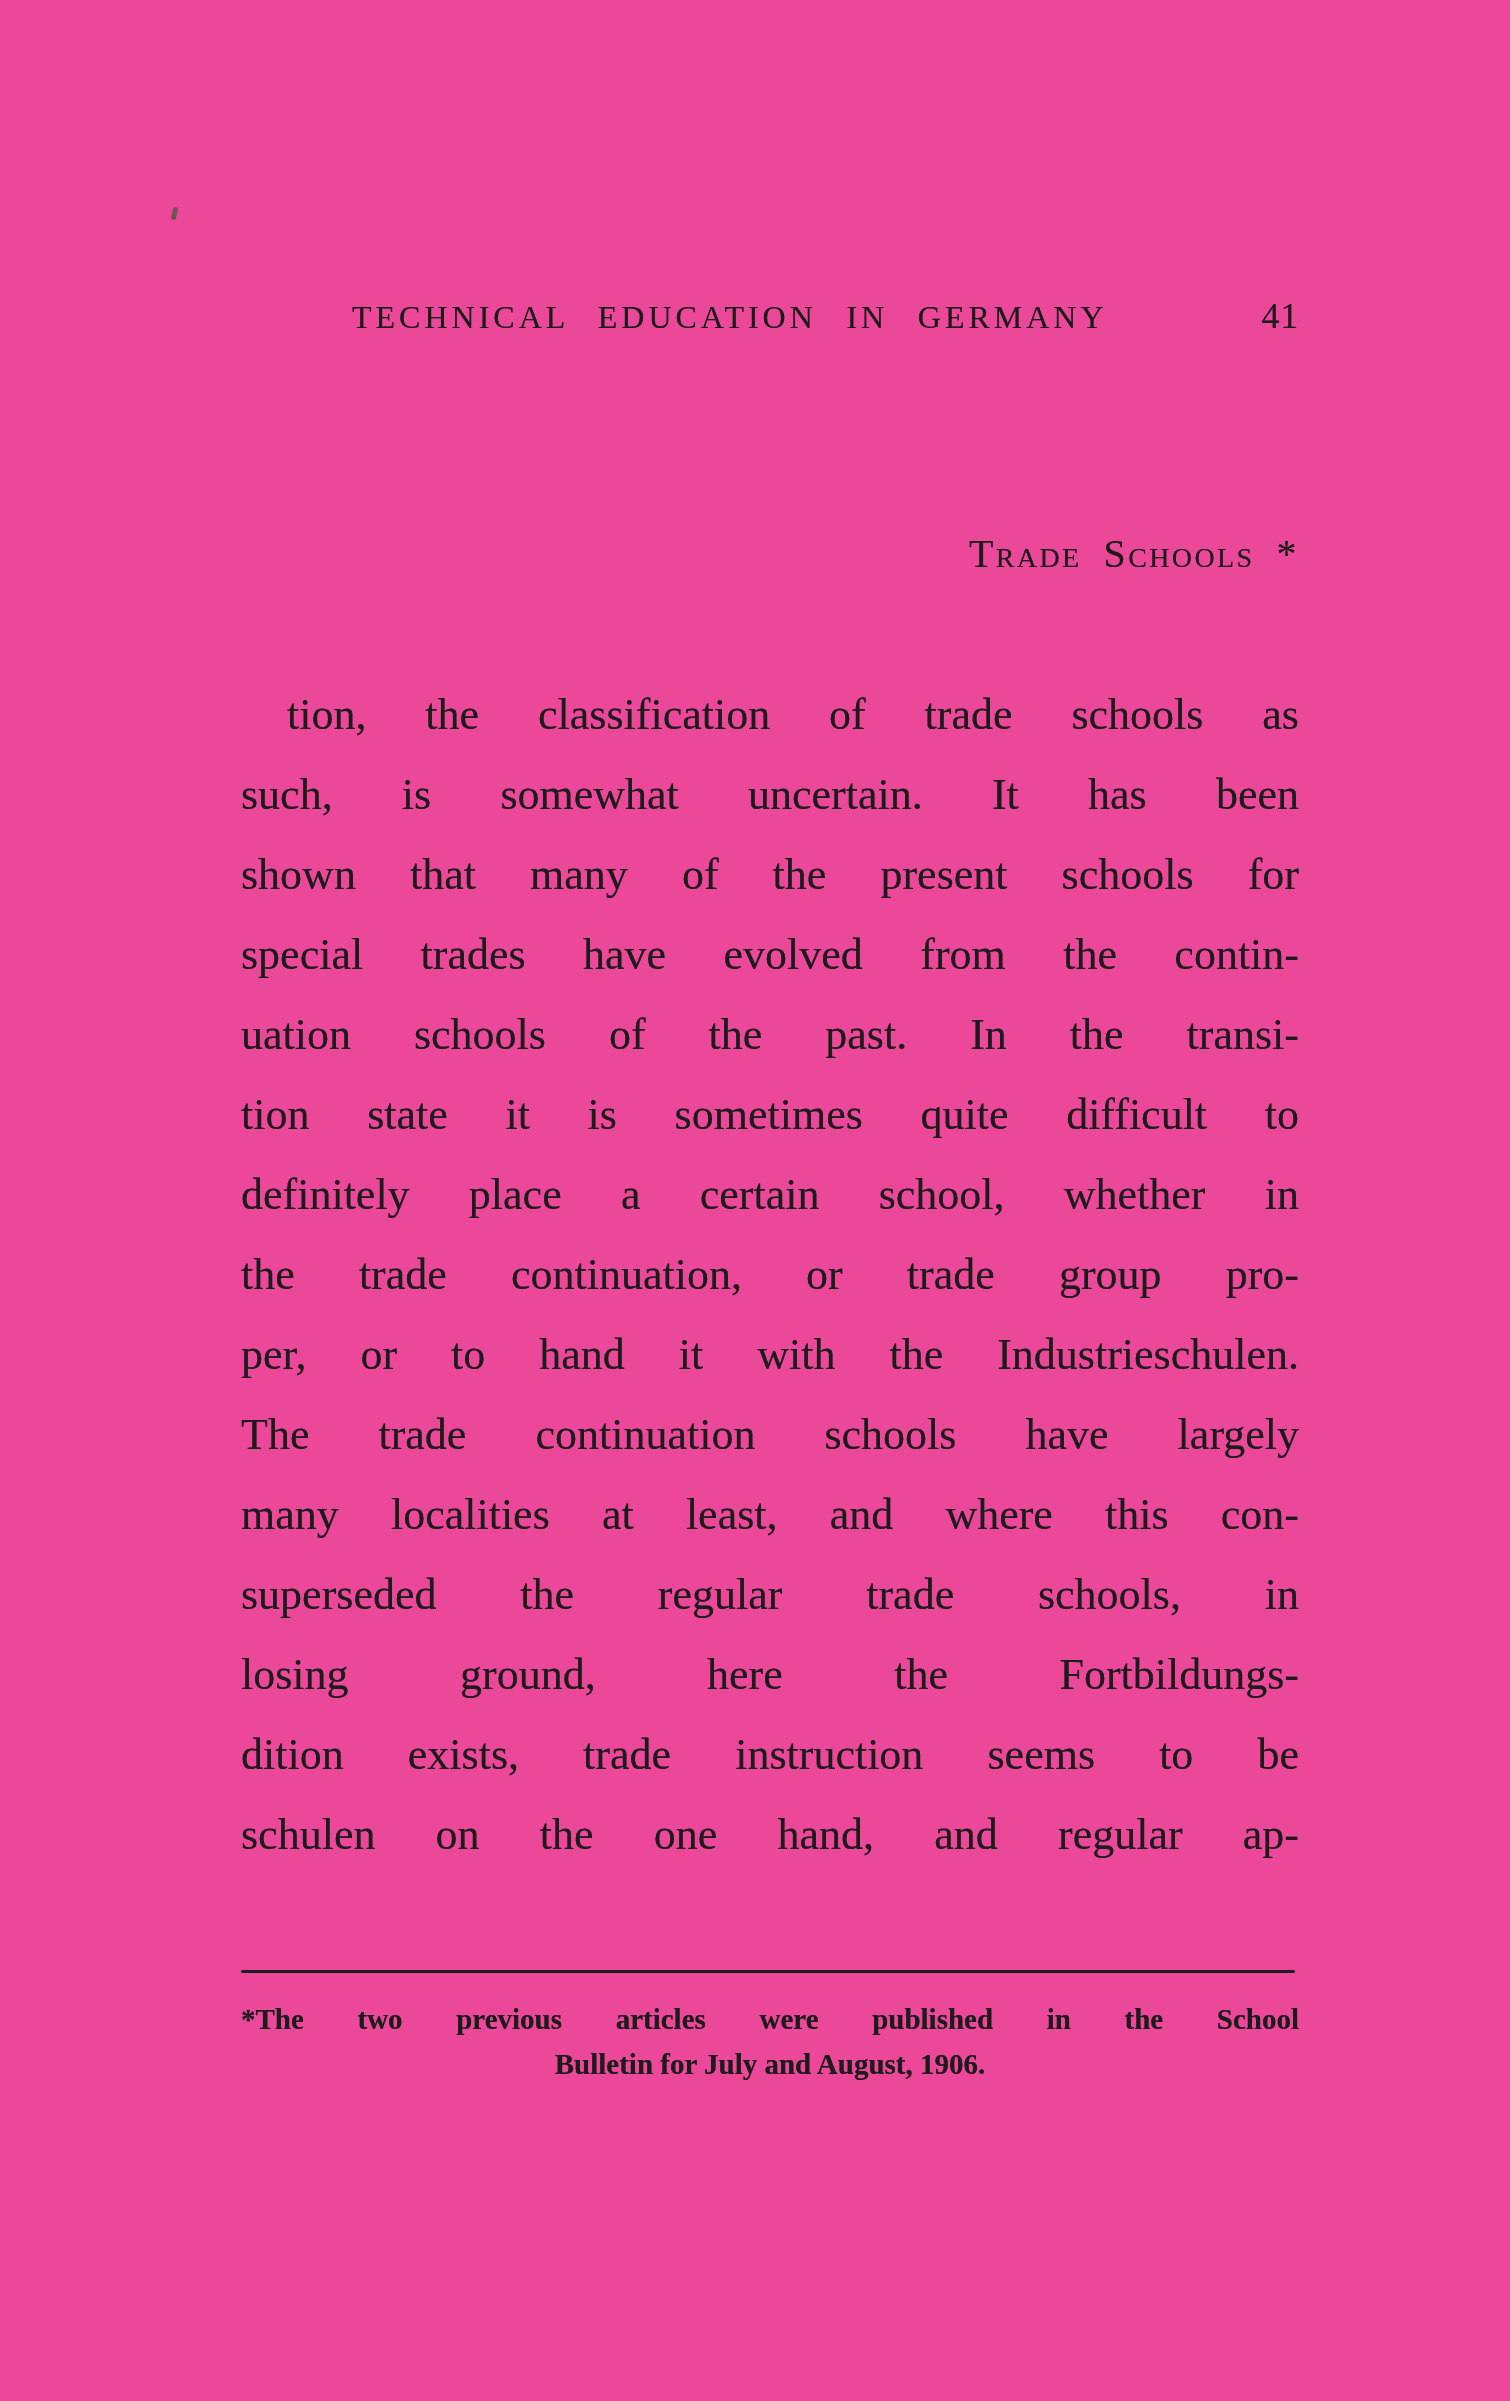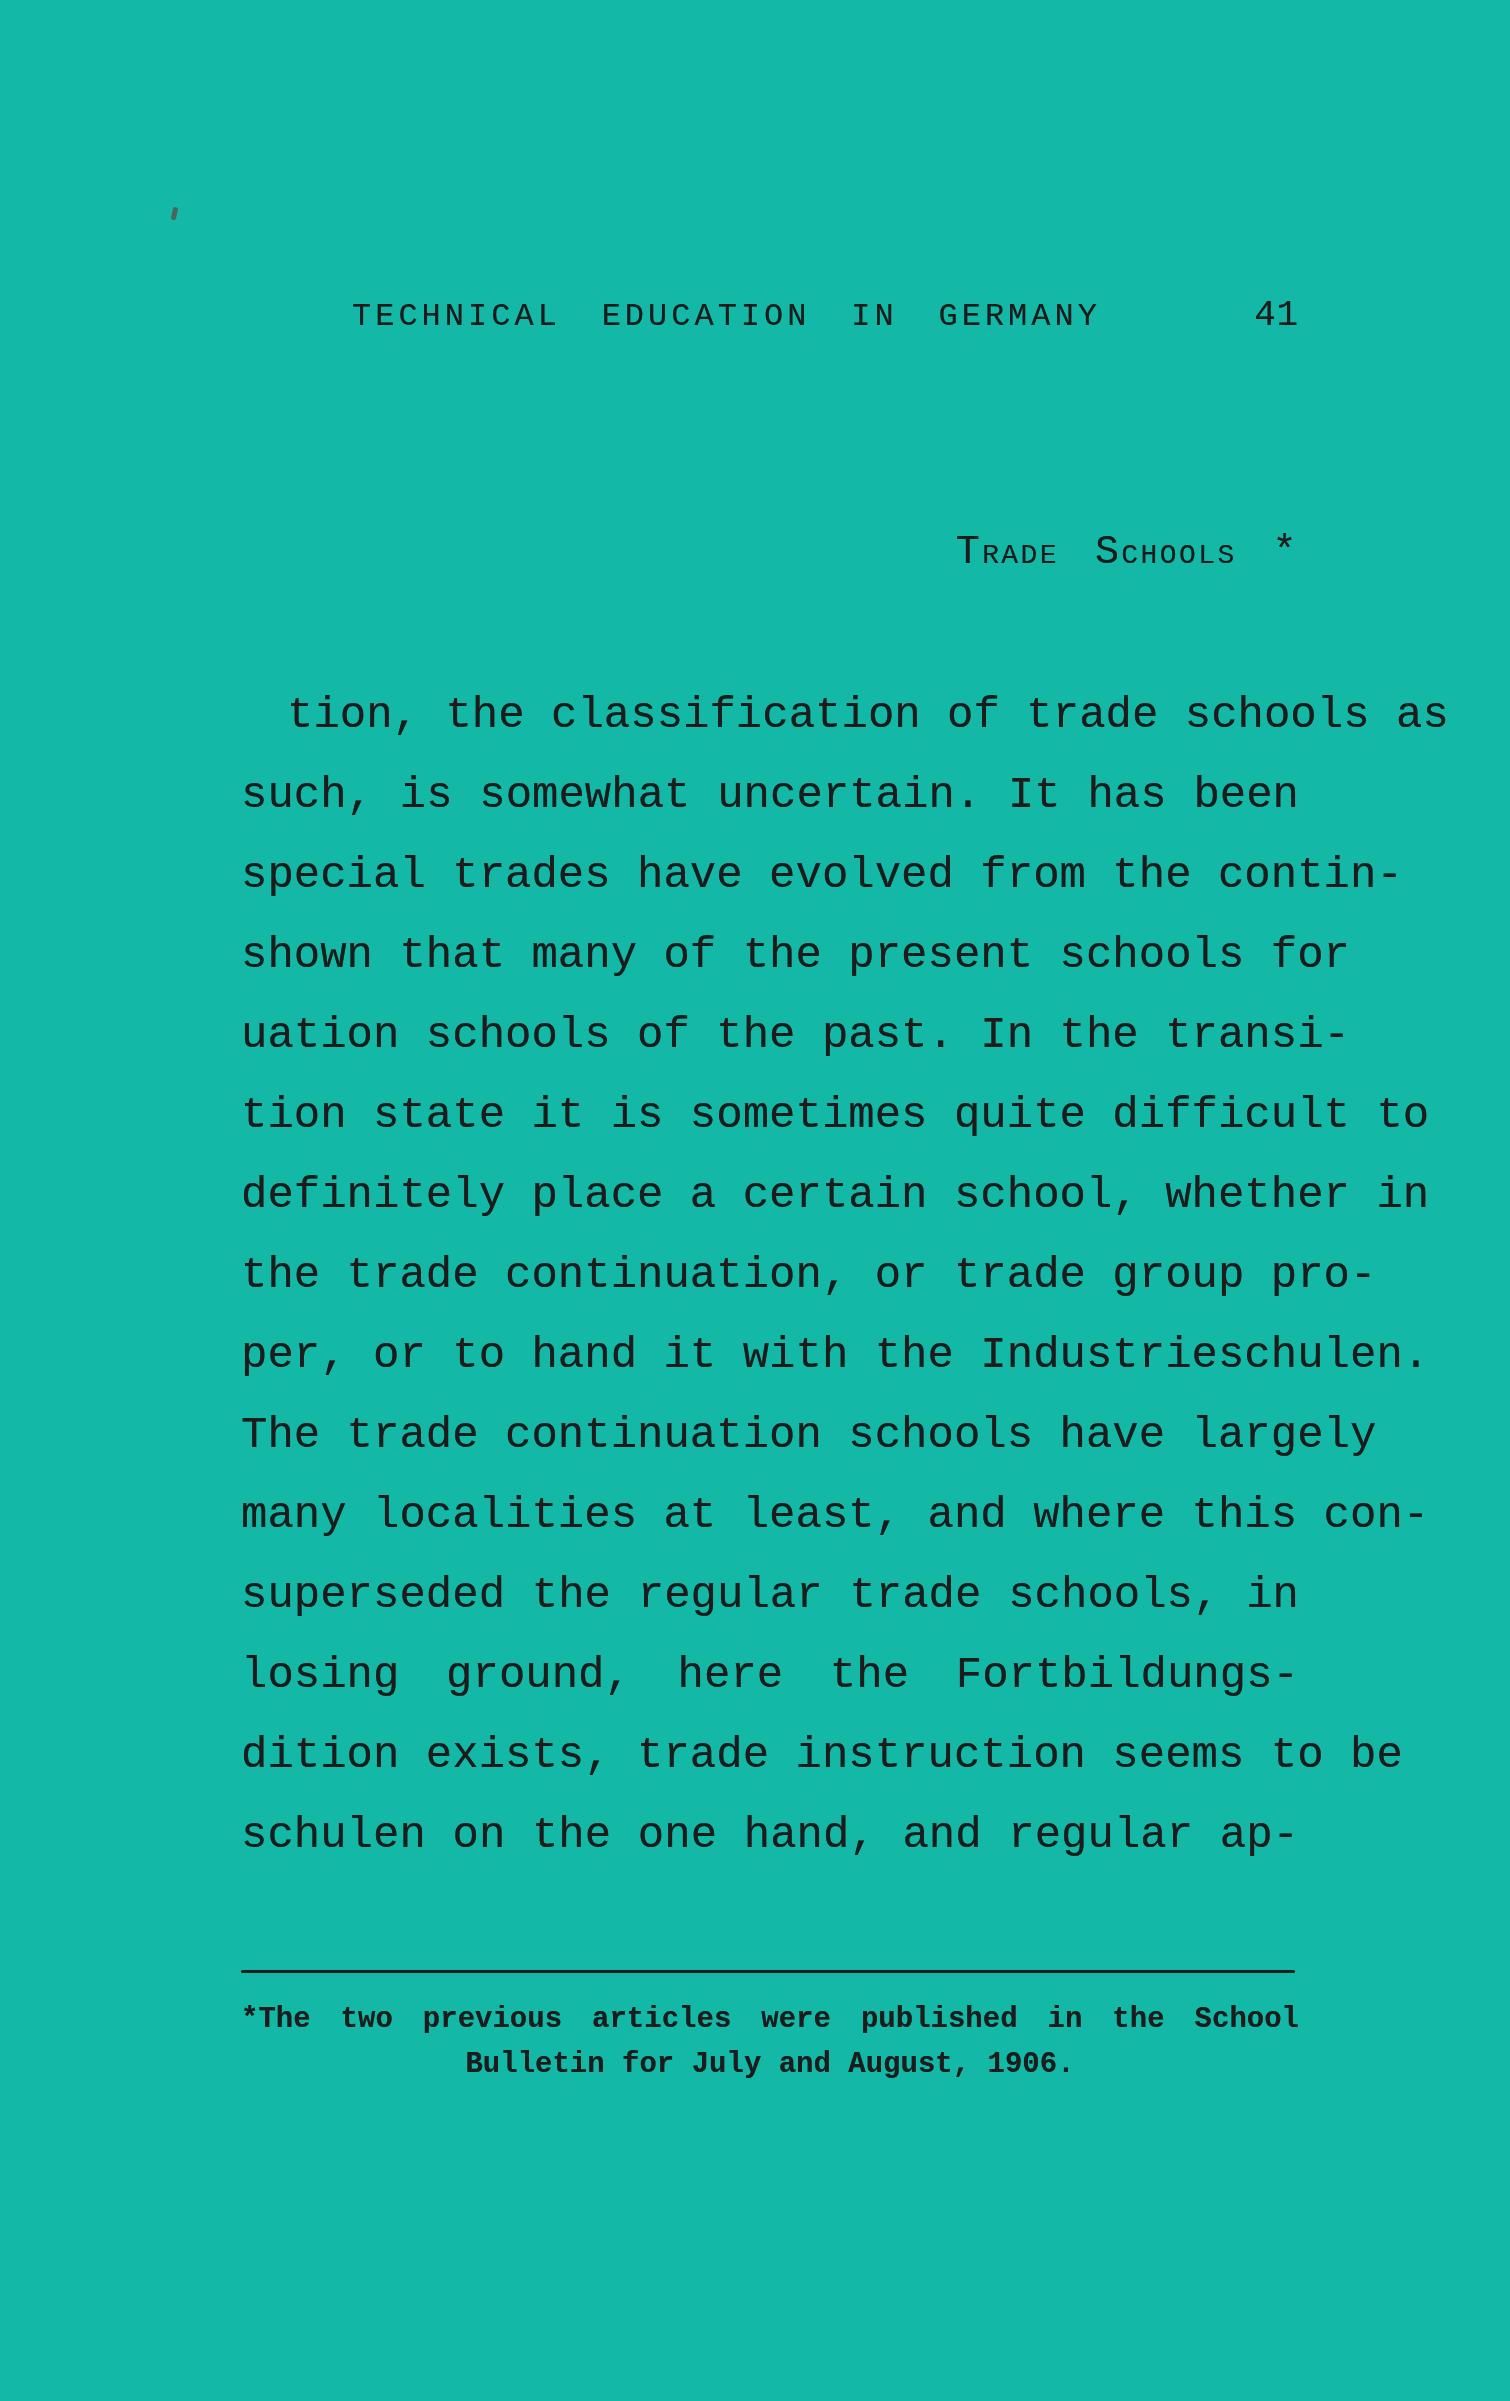--- a/index.html
+++ b/index.html
@@ -4,22 +4,22 @@
 <style>
   html, body {
     margin: 0;
     padding: 0;
     background: #fbfaf6;
   }
   .page {
     position: relative;
     width: 1510px;
     height: 2401px;
-    background: #14b8a6;
-    font-family: Liberation Mono, monospace;
+    background: #ec4899;
+    font-family: Liberation Serif, serif;
     color: #1c1c1c;
     overflow: hidden;
     text-shadow: 0 0 0.5px rgba(20,20,20,0.55);
   }
 
   
   .running-head {
     position: absolute;
     top: 295px;
     left: 241px;
@@ -136,22 +136,22 @@
     <span class="rh-title">TECHNICAL EDUCATION IN GERMANY</span>
     <span class="rh-page">41</span>
   </div>
 
 
   <div class="heading">Trade Schools *</div>
 
   <div class="body-text">
       <div class="line">tion, the classification of trade schools as</div>
       <div class="line">such, is somewhat uncertain.  It has been</div>
+      <div class="line">shown that many of the present schools for</div>
       <div class="line">special trades have evolved from the contin-</div>
-      <div class="line">shown that many of the present schools for</div>
       <div class="line">uation schools of the past.  In the transi-</div>
       <div class="line">tion state it is sometimes quite difficult to</div>
       <div class="line">definitely place a certain school, whether in</div>
       <div class="line">the trade continuation, or trade group pro-</div>
       <div class="line">per, or to hand it with the Industrieschulen.</div>
       <div class="line">The trade continuation schools have largely</div>
       <div class="line">many localities at least, and where this con-</div>
       <div class="line">superseded the regular trade schools, in</div>
       <div class="line">losing ground, here the Fortbildungs-</div>
       <div class="line">dition exists, trade instruction seems to be</div>

